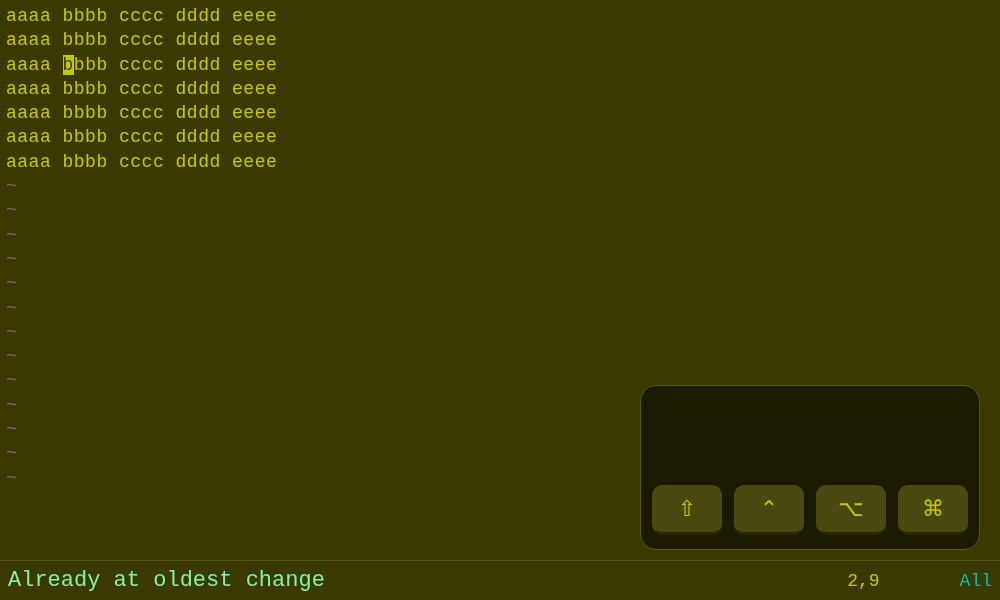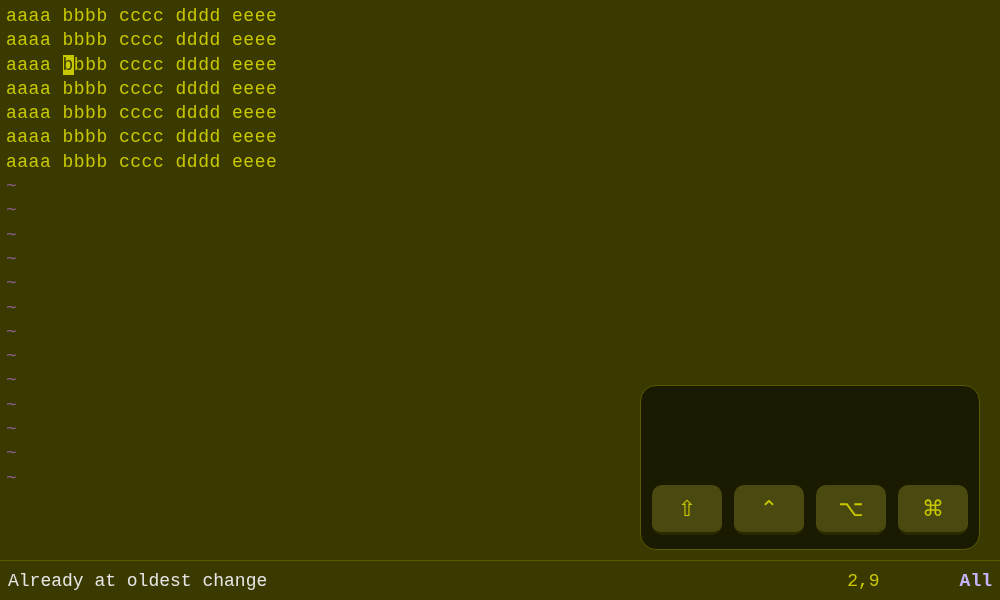--- a/index.html
+++ b/index.html
@@ -53,35 +53,34 @@
       width: 1000px;
       height: 40px;
       background-color: #3a3a00;
       display: flex;
       align-items: center;
       padding: 0 8px;
       border-top: 1px solid #5a5a00;
     }
 
     #status-message {
-      color: #e5e5e5;
-      font-size: 18px;
+      color: #86efac;
+      font-size: 22px;
       flex: 1;
     }
 
     #cursor-pos {
       color: #c8c800;
       font-size: 18px;
       margin-right: 80px;
     }
 
     #scroll-status {
-      color: #c4b5fd;
+      color: #14b8a6;
       font-size: 18px;
-      font-weight: bold;
     }
 
     
     #keyboard-widget {
       position: absolute;
       bottom: 50px;
       right: 20px;
       width: 340px;
       height: 165px;
       background-color: #1a1a00;

